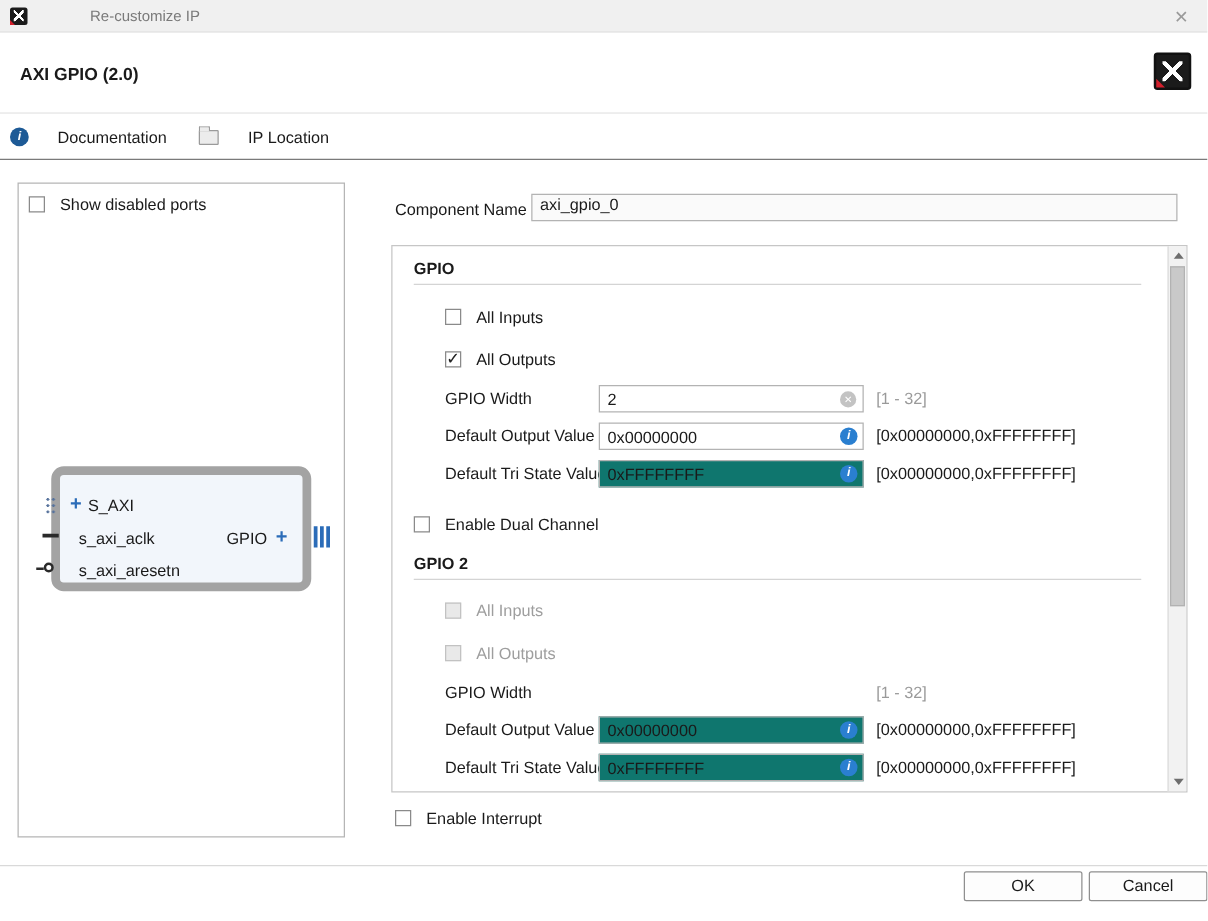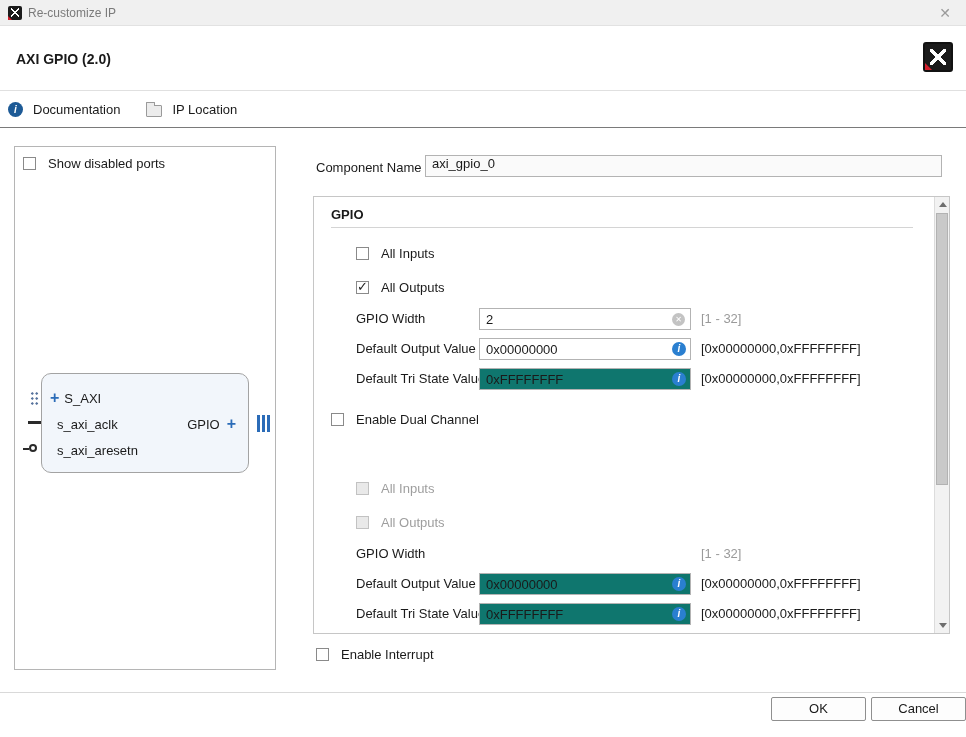--- a/index.html
+++ b/index.html
@@ -5,21 +5,21 @@
   * { margin:0; padding:0; box-sizing:border-box; }
   html,body { width:966px; height:737px; }
   body {
     font-family:"Liberation Sans","DejaVu Sans",sans-serif;
     font-size:13px; color:#1a1a1a; background:#ffffff;
     position:relative; overflow:hidden;
   }
 
   
   .titlebar { position:absolute; left:0; top:0; width:966px; height:26px;
-    background:#f0f0f0; border-bottom:1px solid #e2e2e2; display:flex; align-items:center; }
+    background:#f0f0f0; border-bottom:1px solid #e2e2e2; display:flex; align-items:center;gap:44px; }
   .titlebar .tb-text { color:#7a7a7a; font-size:12px; margin-left:6px; }
   .close-btn { position:absolute; right:12px; top:4px; width:18px; height:18px;
     color:#9a9a9a; font-size:14px; text-align:center; line-height:18px; cursor:default; }
   .close-btn::before { content:"✕"; }
 
   
   .logo { display:inline-block; position:relative; background:#1b1b1b; }
   .logo.small { width:14px; height:14px; margin-left:8px; border-radius:2px; }
   .logo.big { position:absolute; right:13px; top:42px; width:30px; height:30px; border-radius:3px; border:2px solid #111; }
   .logo::before, .logo::after { content:""; position:absolute; left:18%; top:18%; width:64%; height:64%;
@@ -29,40 +29,40 @@
     border-left:7px solid #d21f2c; border-top:7px solid transparent; }
   .logo.small .red-corner { border-left-width:4px; border-top-width:4px; }
 
   
   .header-title { position:absolute; left:16px; top:51px; font-weight:bold; font-size:14px; }
   .header-sep { position:absolute; left:0; top:90px; width:966px; border-top:1px solid #e0e0e0; }
 
   
   .toolbar { position:absolute; left:0; top:91px; width:966px; height:37px;
     display:flex; align-items:center; border-bottom:1px solid #7a7a7a; background:#fff; }
-  .tool-item { display:flex; align-items:flex-end; gap:10px; margin-left:8px; cursor:default; }
+  .tool-item { display:flex; align-items:center; gap:23px; margin-left:8px; cursor:default; }
   .tool-item + .tool-item { margin-left:26px; }
   .icon-info-doc { width:15px; height:15px; border-radius:50%; background:#1d5a96; color:#fff;
     font-size:10px; font-weight:bold; font-style:italic; text-align:center; line-height:15px; }
   .icon-info-doc::before { content:"i"; }
 
   
   .cbrow { position:absolute; display:flex; align-items:center; gap:12px; height:16px; cursor:default; }
   .checkbox { width:13px; height:13px; background:#fff; border:1px solid #8a8a8a; position:relative; flex:0 0 13px; }
   .checkbox.checked::after { content:"✓"; position:absolute; left:0px; top:-3px;
     font-size:13px; font-weight:bold; color:#222; }
   .checkbox.disabled { background:#e9e9e9; border-color:#c2c2c2; }
   .cblabel.dim { color:#9e9e9e; }
 
   
   .left-panel { position:absolute; left:14px; top:146px; width:262px; height:524px;
     background:#fff; border:1px solid #b5b5b5; }
 
   .ip-block { position:absolute; left:26px; top:226px; width:208px; height:100px;
-    background:#f2f6fb; border:1px solid #a3a3a3; border-radius:10px; }
+    background:#f2f6fb; border:7px solid #a3a3a3; border-radius:10px; }
   .port-row { position:absolute; display:flex; align-items:center; gap:5px; height:16px; font-size:13px; }
   .plus-icon { color:#2b6cb8; font-weight:bold; font-size:16px; line-height:14px; }
   .plus-icon::before { content:"+"; }
   .port-right { position:absolute; right:12px; top:42px; display:flex; align-items:center; gap:7px; height:16px; }
   .grip-dots { position:absolute; left:-12px; top:17px; width:9px; height:15px;
     background-image:radial-gradient(#56729c 1.1px, transparent 1.3px); background-size:4.5px 5px; }
   .clk-stub { position:absolute; left:-14px; top:47px; width:13px; height:3px; background:#2a2a2a; }
   .rst-line { position:absolute; left:-19px; top:74px; width:6px; height:2px; background:#2a2a2a; }
   .rst-bubble { position:absolute; left:-13px; top:70px; width:8px; height:8px;
     border:2px solid #2a2a2a; border-radius:50%; background:#fff; }
@@ -221,20 +221,21 @@
     <input readonly="" value="0xFFFFFFFF" style="">
     <span class="icon-info"></span>
   </div>
   <span class="range" style="left:387px; top:174px;">[0x00000000,0xFFFFFFFF]</span>
 
   <div class="cbrow" style="left:17px; top:214px;">
     <span class="checkbox"></span>
     <span class="cblabel">Enable Dual Channel</span>
   </div>
 
+  <div class="section-h" style="top:246px;">GPIO 2</div>
 
   <div class="cbrow" style="left:42px; top:283px;">
     <span class="checkbox disabled"></span>
     <span class="cblabel dim">All Inputs</span>
   </div>
   <div class="cbrow" style="left:42px; top:317px;">
     <span class="checkbox disabled"></span>
     <span class="cblabel dim">All Outputs</span>
   </div>
 

